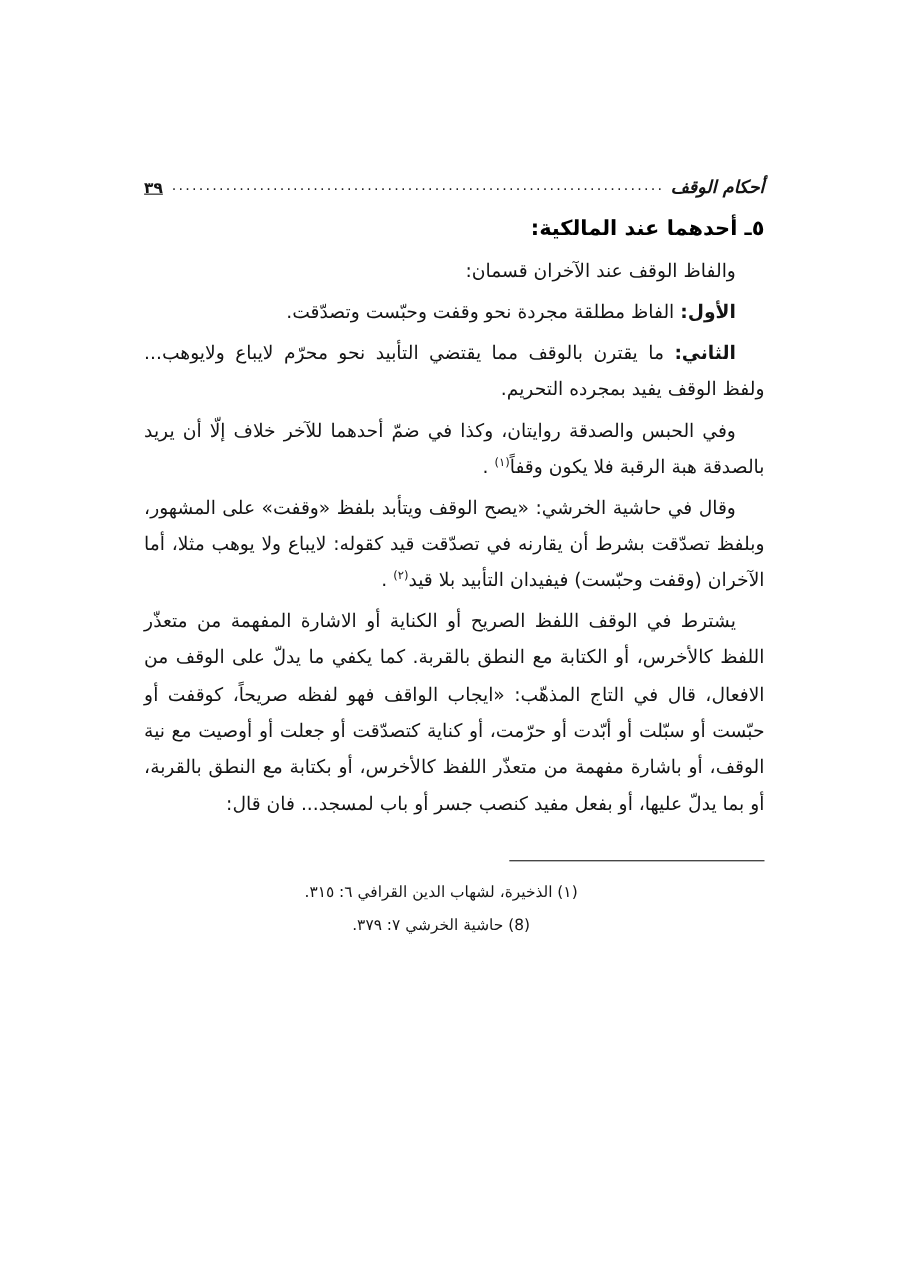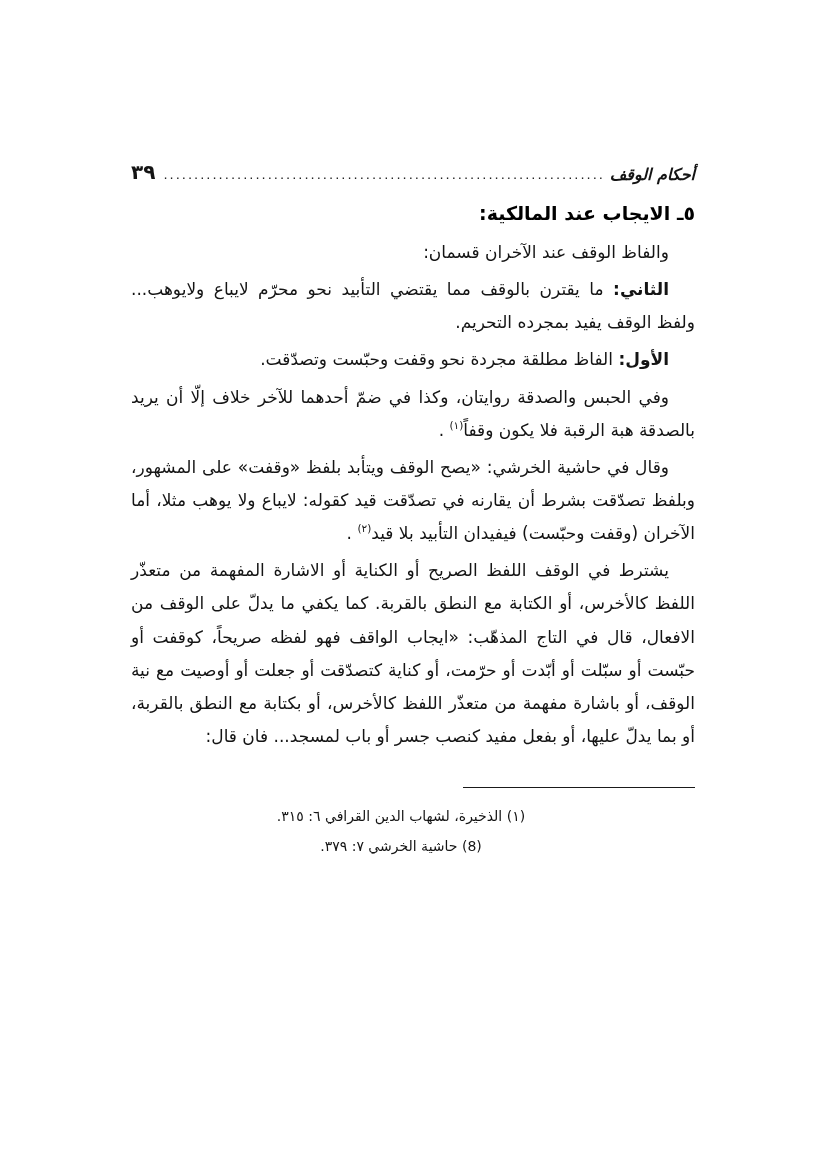--- a/index.html
+++ b/index.html
@@ -37,22 +37,23 @@
     overflow: hidden;
     white-space: nowrap;
     direction: ltr;
     font-size: 13px;
     letter-spacing: 2px;
     color: #222222;
     transform: translateY(-2px);
   }
   .page-number {
     font-weight: bold;
-    font-size: 20px;
+    font-size: 14px;
     white-space: nowrap;
+    text-decoration: underline;
   }
   .section-heading {
     font-size: 19px;
     font-weight: bold;
     margin: 18px 0 12px 0;
     color: #000000;
   }
   .para {
     font-size: 17px;
     line-height: 1.95;
@@ -88,27 +89,27 @@
 
 <div class="page">
 
   <div class="running-header">
     <span class="book-title">أحكام الوقف</span>
     <span class="dot-leader">..........................................................................................................................................</span>
     <span class="page-number">٣٩</span>
   </div>
 
   <div class="section">
-    <h2 class="section-heading">٥ـ الايجاب عند المالكية:</h2>
+    <h2 class="section-heading">٥ـ أحدهما عند المالكية:</h2>
 
     <p class="para">والفاظ الوقف عند الآخران قسمان:</p>
 
+    <p class="para"><span class="lead">الأول:</span><span> الفاظ مطلقة مجردة نحو وقفت وحبّست وتصدّقت.</span></p>
+
     <p class="para"><span class="lead">الثاني:</span><span> ما يقترن بالوقف مما يقتضي التأبيد نحو محرّم لايباع ولايوهب... ولفظ الوقف يفيد بمجرده التحريم.</span></p>
-
-    <p class="para"><span class="lead">الأول:</span><span> الفاظ مطلقة مجردة نحو وقفت وحبّست وتصدّقت.</span></p>
 
     <p class="para"><span>وفي الحبس والصدقة روايتان، وكذا في ضمّ أحدهما للآخر خلاف إلّا أن يريد بالصدقة هبة الرقبة فلا يكون وقفاً</span><sup class="fn-marker">(١)</sup><span> .</span></p>
 
     <p class="para"><span>وقال في حاشية الخرشي: «يصح الوقف ويتأبد بلفظ «وقفت» على المشهور، وبلفظ تصدّقت بشرط أن يقارنه في تصدّقت قيد كقوله: لايباع ولا يوهب مثلا، أما الآخران (وقفت وحبّست) فيفيدان التأبيد بلا قيد</span><sup class="fn-marker">(٢)</sup><span> .</span></p>
   </div>
 
   <div class="section">
 
     <p class="para">يشترط في الوقف اللفظ الصريح أو الكناية أو الاشارة المفهمة من متعذّر اللفظ كالأخرس، أو الكتابة مع النطق بالقربة. كما يكفي ما يدلّ على الوقف من الافعال، قال في التاج المذهّب: «ايجاب الواقف فهو لفظه صريحاً، كوقفت أو حبّست أو سبّلت أو أبّدت أو حرّمت، أو كناية كتصدّقت أو جعلت أو أوصيت مع نية الوقف، أو باشارة مفهمة من متعذّر اللفظ كالأخرس، أو بكتابة مع النطق بالقربة، أو بما يدلّ عليها، أو بفعل مفيد كنصب جسر أو باب لمسجد... فان قال:</p>
   </div>

